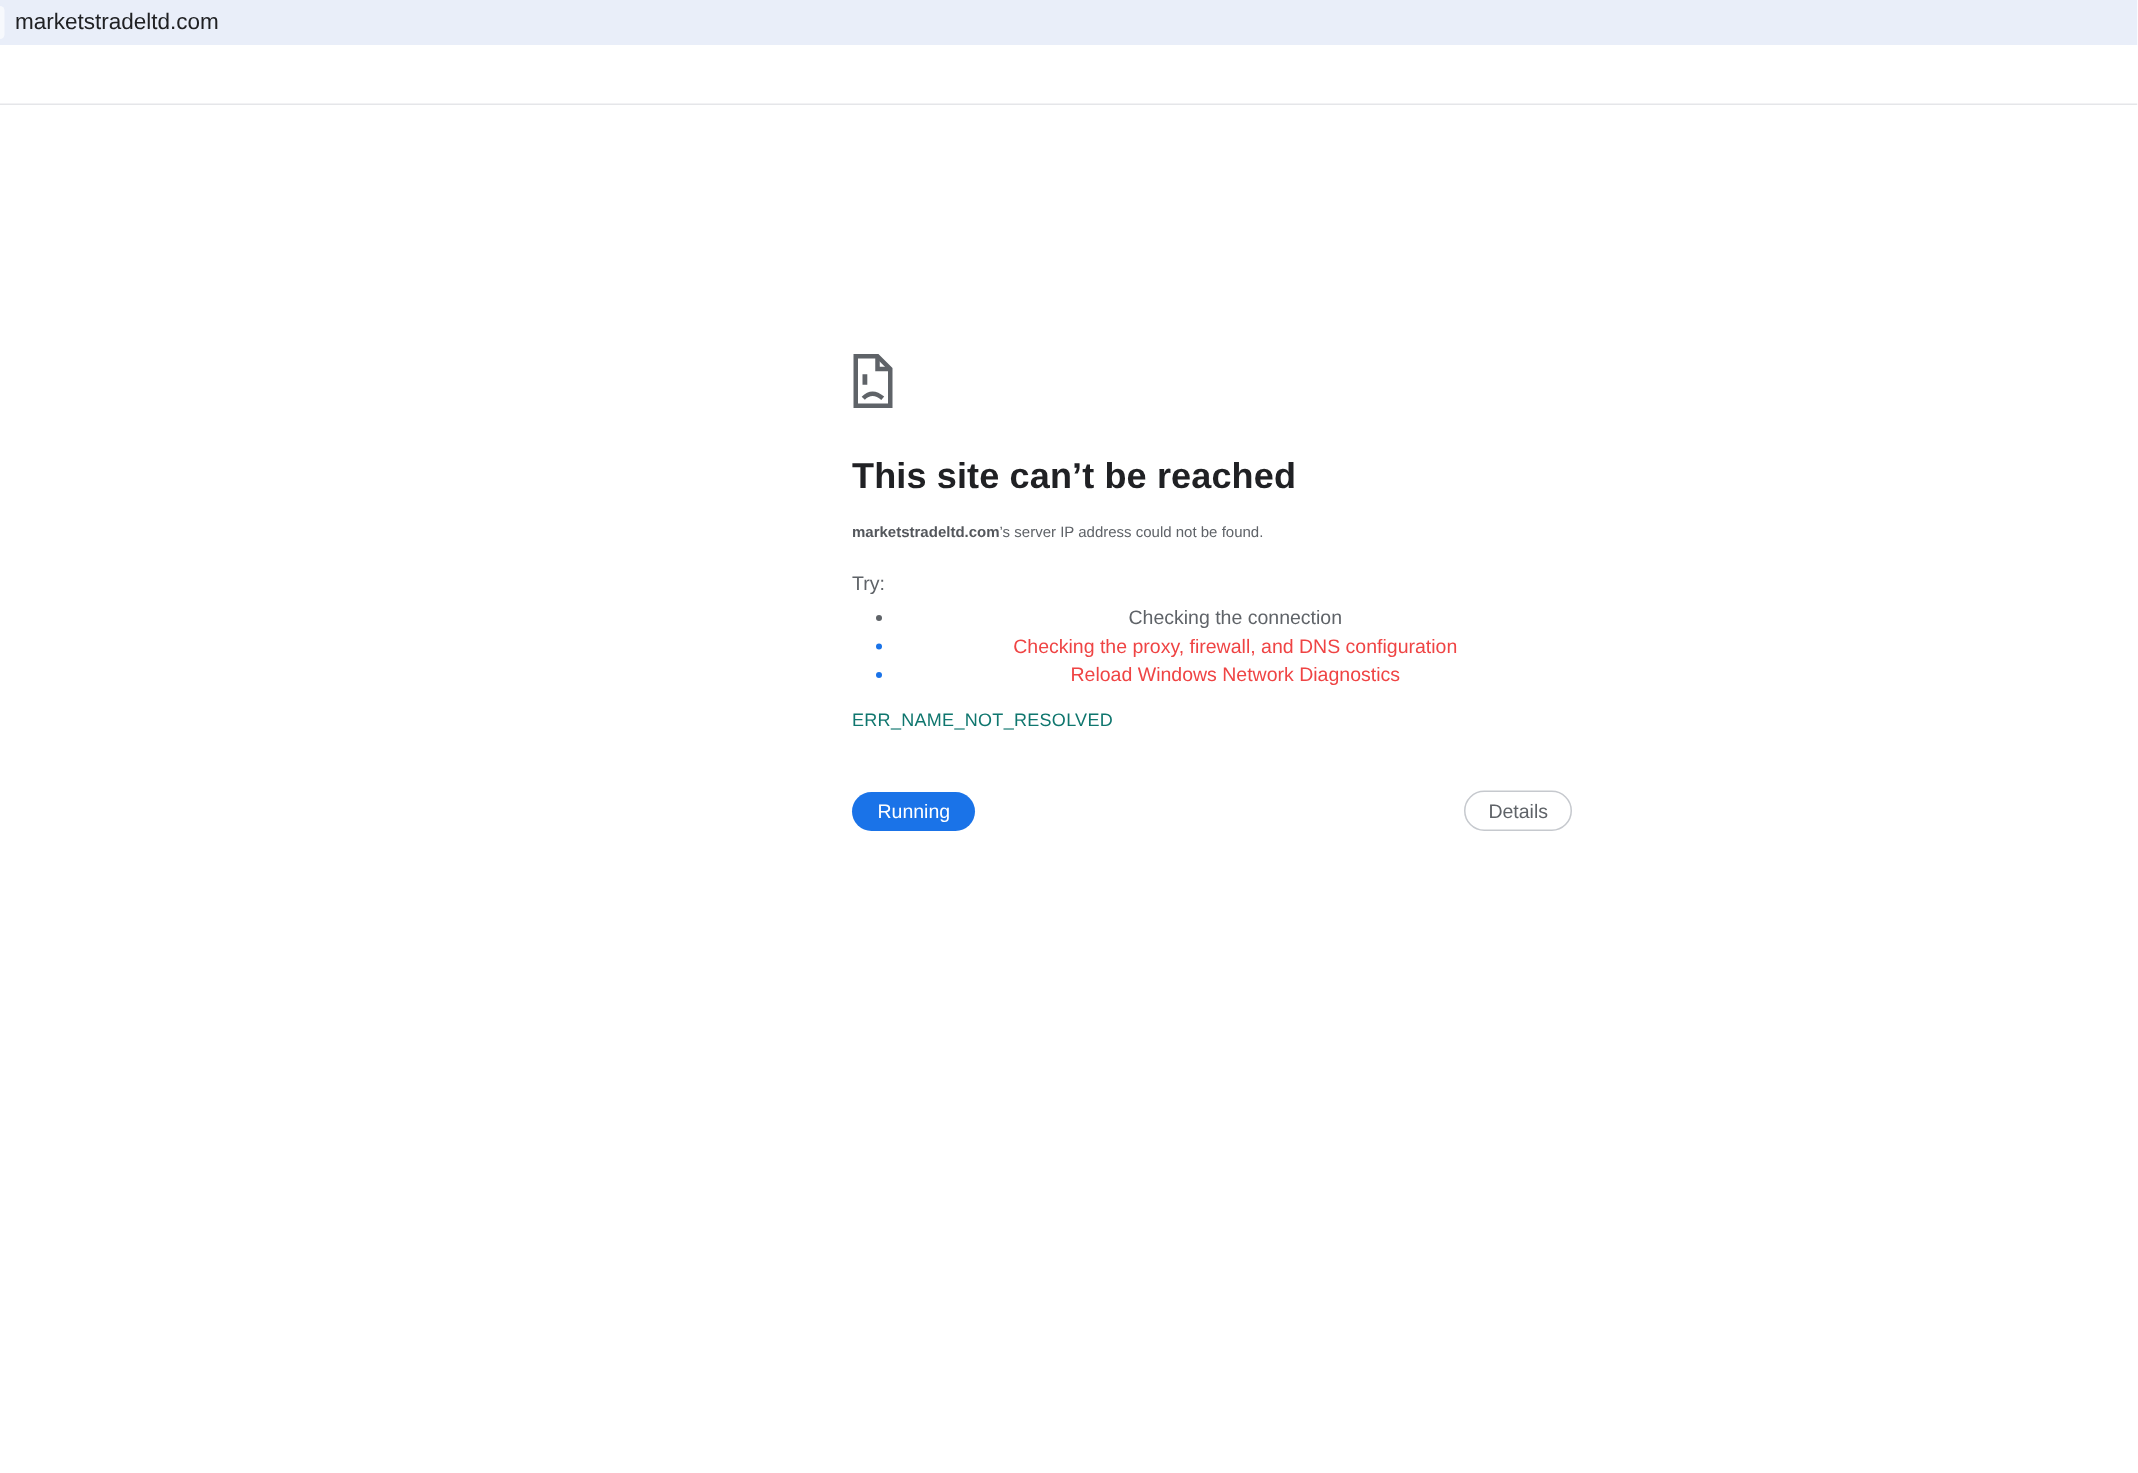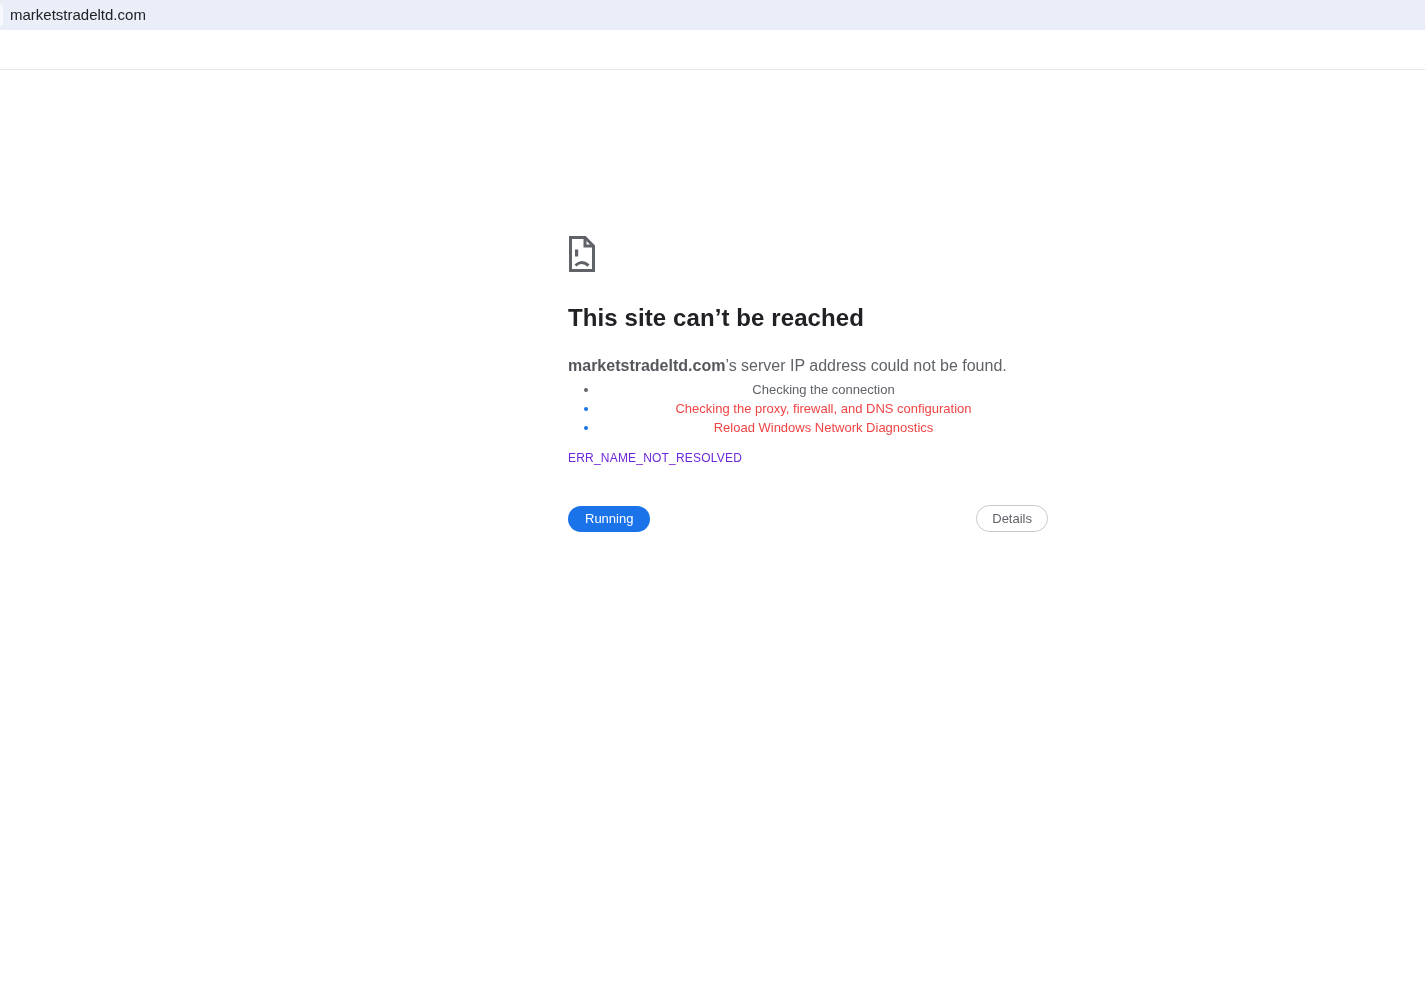--- a/index.html
+++ b/index.html
@@ -14,31 +14,31 @@
                font-size:15px; color:#202124; white-space:nowrap; }
   .toolbar { width:100%; height:40px; background:#ffffff; border-bottom:1px solid #e5e6e9; }
 
   
   .main { position:absolute; left:568px; top:235px; width:480px; }
   .sad-icon { display:block; width:28px; height:38px; }
 
   h1.err-title { margin-top:31px; font-size:24px; line-height:28px; font-weight:600;
                  color:#202124; letter-spacing:.1px; }
 
-  .msg { margin-top:25px; font-size:16px; line-height:17px; color:#5f6368; }
+  .msg { margin-top:15px; font-size:10px; line-height:17px; color:#5f6368; }
   .msg b { font-weight:bold; color:#54575c; }
 
   .try-label { margin-top:17px; font-size:13px; line-height:15px; color:#5f6368; }
 
   ul.suggestions { margin-top:6px; padding-left:31px; list-style:disc outside;text-align:center; }
   ul.suggestions li { font-size:13px; line-height:19px; color:#5f6368; }
   ul.suggestions li.linky { color:#1a73e8; }
   .sugg-link { color:#ef4444; cursor:pointer; text-decoration:none; }
 
-  .err-code { margin-top:14px; font-size:12px; line-height:14px; color:#6d28d9;
+  .err-code { margin-top:14px; font-size:12px; line-height:14px; color:#0f766e;
               letter-spacing:.2px; }
 
   .button-row { margin-top:40px; width:100%; display:flex;
                 justify-content:space-between; align-items:center; }
   .btn-reload { height:26px; padding:0 17px; border:none; border-radius:16px;
                 background:#1a73e8; color:#ffffff; font-size:13px; font-weight:500;
                 font-family:"Liberation Sans", sans-serif; cursor:pointer; }
   .btn-details { height:27px; padding:0 15px; border:1px solid #c6c9ce; border-radius:16px;
                  background:#ffffff; color:#5f6368; font-size:13px;
                  font-family:"Liberation Sans", sans-serif; cursor:pointer; }
@@ -58,20 +58,21 @@
     <path d="M2.5 2.5 H17 L25.5 11 V35.5 H2.5 Z" fill="#ffffff" stroke="#5f6368" stroke-width="3" stroke-linejoin="miter"></path>
     <path d="M17 2.5 V11 H25.5" fill="none" stroke="#5f6368" stroke-width="3"></path>
     <rect x="7" y="14.5" width="3.2" height="7" fill="#5f6368"></rect>
     <path d="M7.5 30.5 q6 -6 13 0" fill="none" stroke="#5f6368" stroke-width="3" stroke-linecap="butt"></path>
   </svg>
 
   <h1 class="err-title">This site can’t be reached</h1>
 
   <div class="msg"><b>marketstradeltd.com</b><span>’s server IP address could not be found.</span></div>
 
+  <div class="try-label">Try:</div>
 
   <ul class="suggestions">
     <li>
       <span>Checking the connection</span>
     </li>
     <li class="linky">
       <span class="sugg-link">Checking the proxy, firewall, and DNS configuration</span>
     </li>
     <li class="linky">
       <span class="sugg-link">Reload Windows Network Diagnostics</span>

